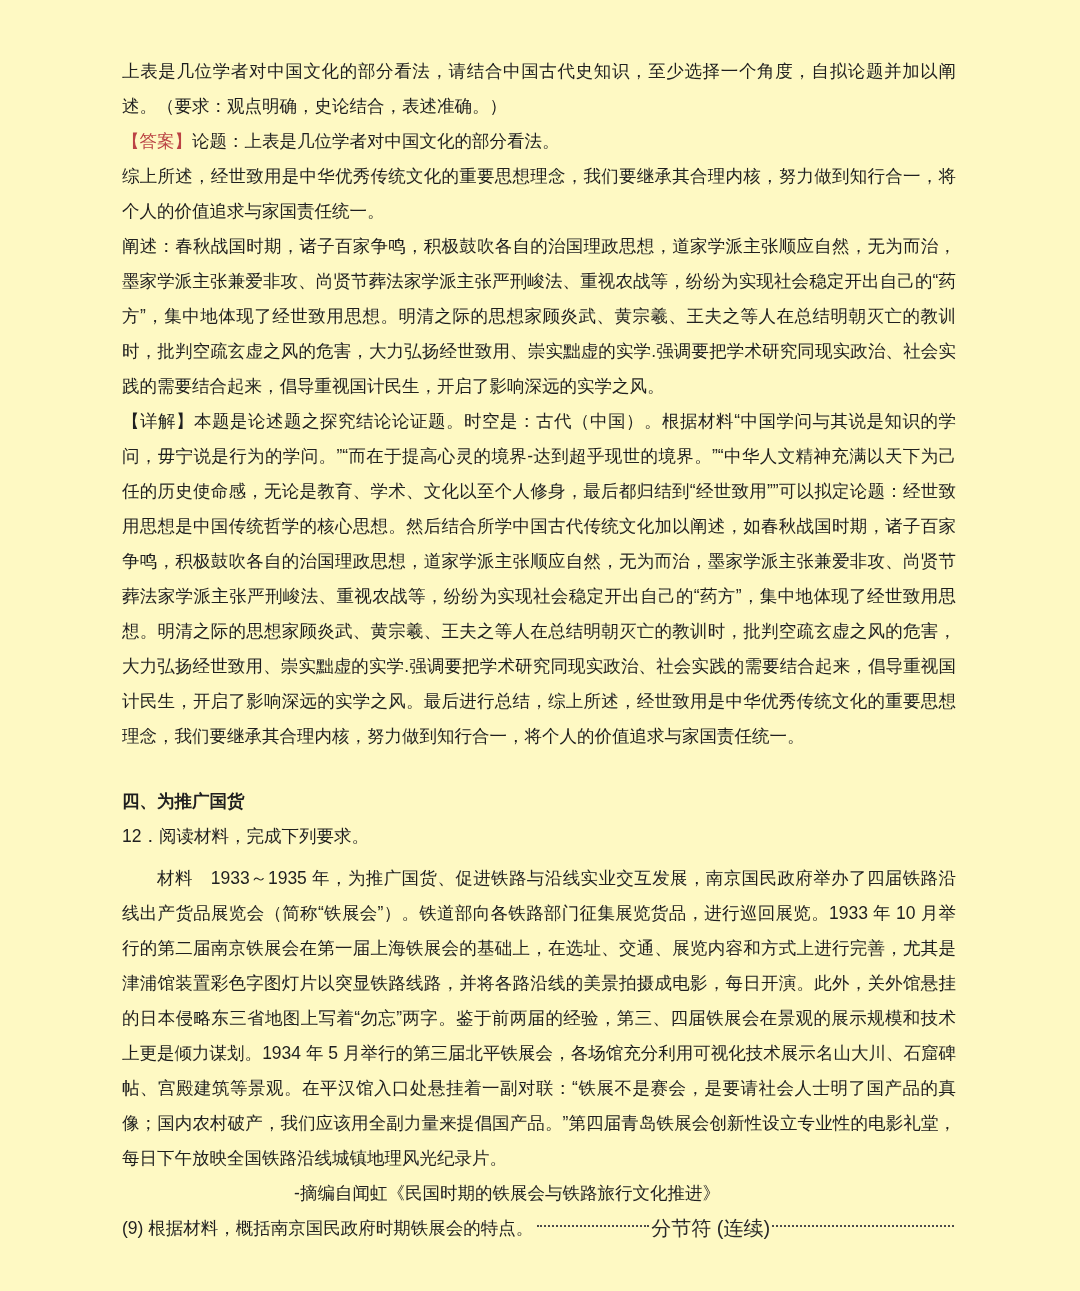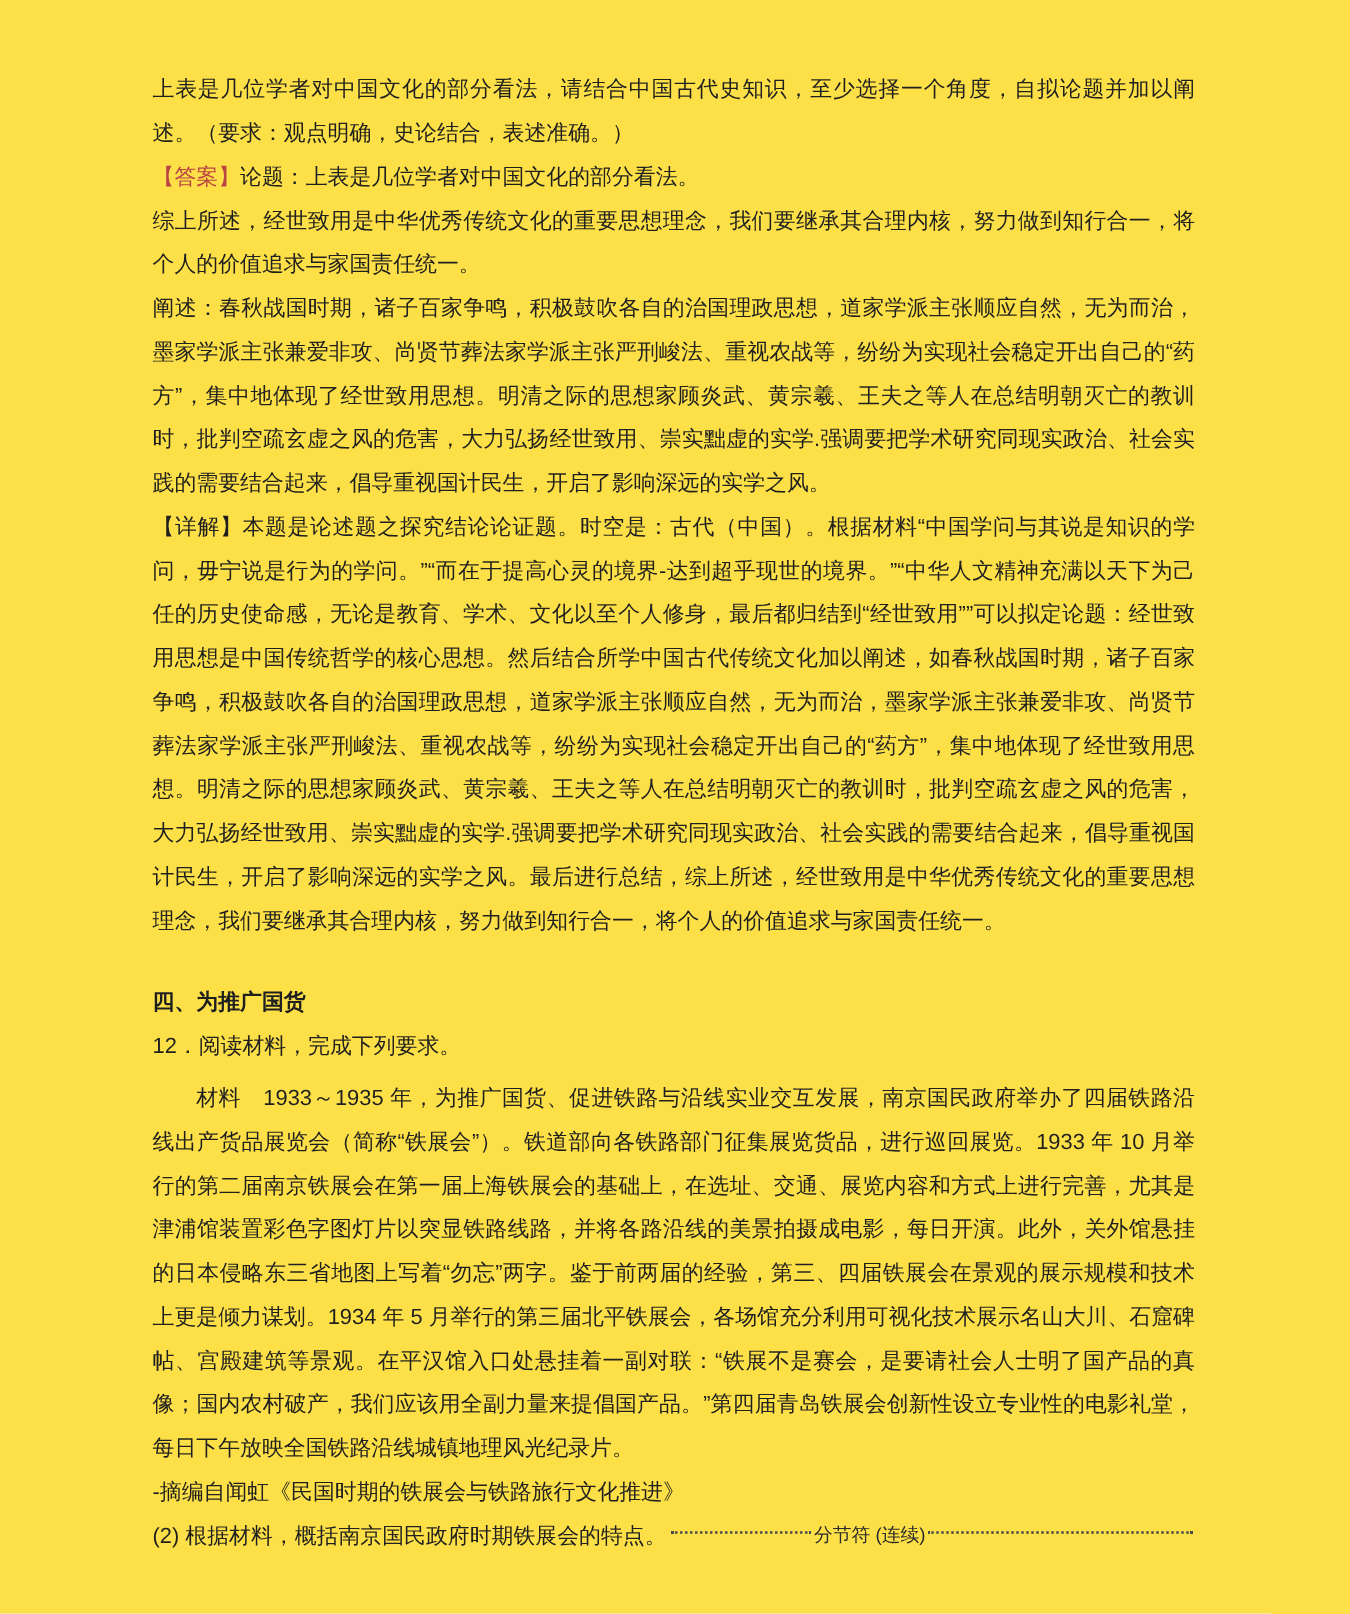--- a/index.html
+++ b/index.html
@@ -4,21 +4,21 @@
 <style>
   html, body {
     margin: 0;
     padding: 0;
     background: #fdfdfd;
   }
   .page {
     position: relative;
     width: 1080px;
     height: 1291px;
-    background: #fde047;
+    background: #fef9c3;
     overflow: hidden;
     font-family: "Liberation Sans", "DejaVu Sans", sans-serif;
     color: #1f1f1f;
   }
   .content {
     position: absolute;
     top: 54px;
     left: 122px;
     width: 834px;
     font-size: 17.5px;
@@ -34,21 +34,21 @@
   }
   .section-heading {
     margin-top: 30px !important;
     font-weight: 700;
   }
   .material-para {
     margin-top: 7px !important;
     text-indent: 2em;
   }
   .source-line {
-    text-align: left;
+    text-align: center;
     padding-right: 64px;
   }
   .subq-row {
     display: flex;
     align-items: center;
     margin-top: 0;
   }
   .subq-text {
     flex: none;
     white-space: nowrap;
@@ -62,21 +62,21 @@
     flex: none;
     width: 112px;
     margin-left: 4px;
   }
   .leader-b {
     flex: 1 1 auto;
     margin-right: 2px;
   }
   .break-label {
     flex: none;
-    font-size: 15px;
+    font-size: 20px;
     color: #2a2a2a;
     padding: 0 2px;
     white-space: nowrap;
   }
 </style>
 </head>
 <body>
 
 <div class="page">
   <div class="content">
@@ -97,20 +97,20 @@
 
     <p class="section-heading">四、为推广国货</p>
 
     <p>12．阅读材料，完成下列要求。</p>
 
     <p class="material-para">材料　1933～1935 年，为推广国货、促进铁路与沿线实业交互发展，南京国民政府举办了四届铁路沿线出产货品展览会（简称“铁展会”）。铁道部向各铁路部门征集展览货品，进行巡回展览。1933 年 10 月举行的第二届南京铁展会在第一届上海铁展会的基础上，在选址、交通、展览内容和方式上进行完善，尤其是津浦馆装置彩色字图灯片以突显铁路线路，并将各路沿线的美景拍摄成电影，每日开演。此外，关外馆悬挂的日本侵略东三省地图上写着“勿忘”两字。鉴于前两届的经验，第三、四届铁展会在景观的展示规模和技术上更是倾力谋划。1934 年 5 月举行的第三届北平铁展会，各场馆充分利用可视化技术展示名山大川、石窟碑帖、宫殿建筑等景观。在平汉馆入口处悬挂着一副对联：“铁展不是赛会，是要请社会人士明了国产品的真像；国内农村破产，我们应该用全副力量来提倡国产品。”第四届青岛铁展会创新性设立专业性的电影礼堂，每日下午放映全国铁路沿线城镇地理风光纪录片。</p>
 
     <p class="source-line">-摘编自闻虹《民国时期的铁展会与铁路旅行文化推进》</p>
 
     <div class="subq-row">
-      <span class="subq-text">(2) 根据材料，概括南京国民政府时期铁展会的特点。</span>
+      <span class="subq-text">(9) 根据材料，概括南京国民政府时期铁展会的特点。</span>
       <span class="leader leader-a"></span>
       <span class="break-label">分节符 (连续)</span>
       <span class="leader leader-b"></span>
     </div>
 
   </div>
 </div>
 
 </body></html>

